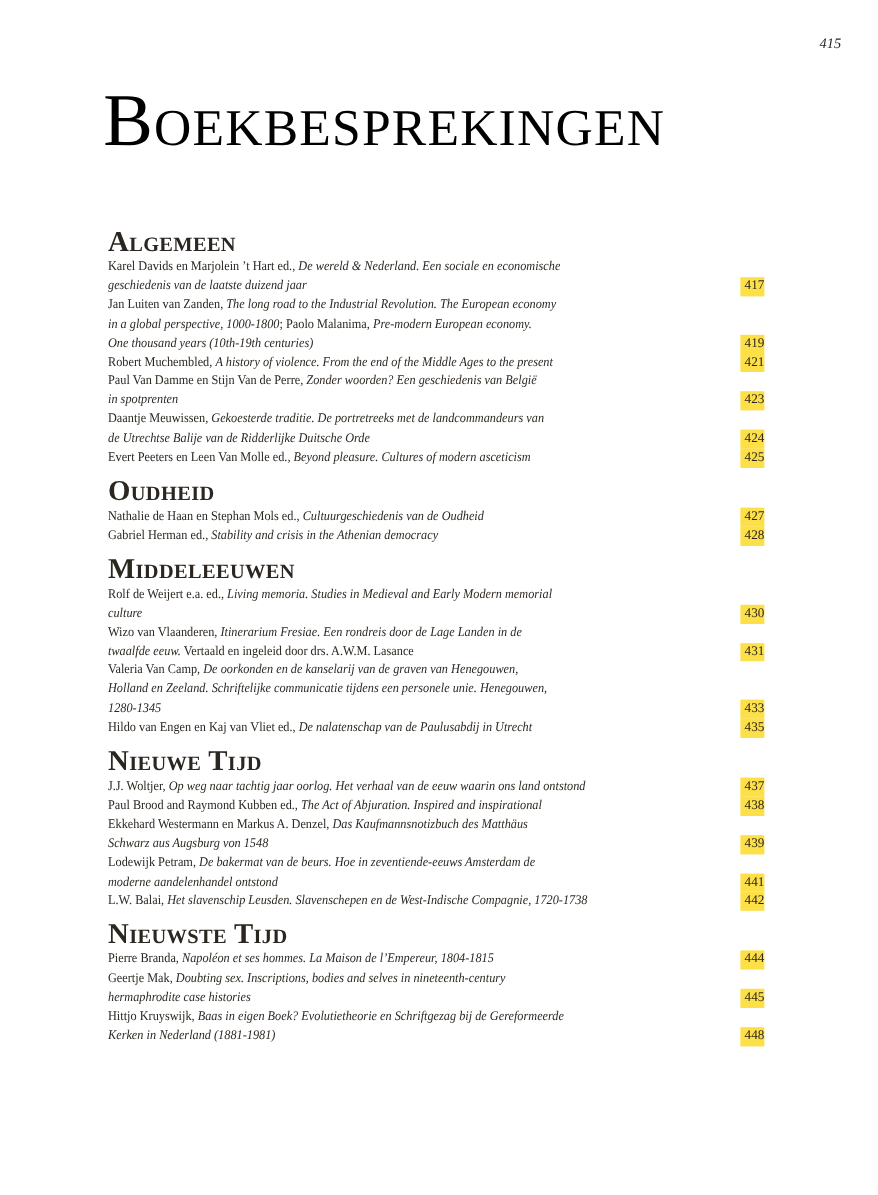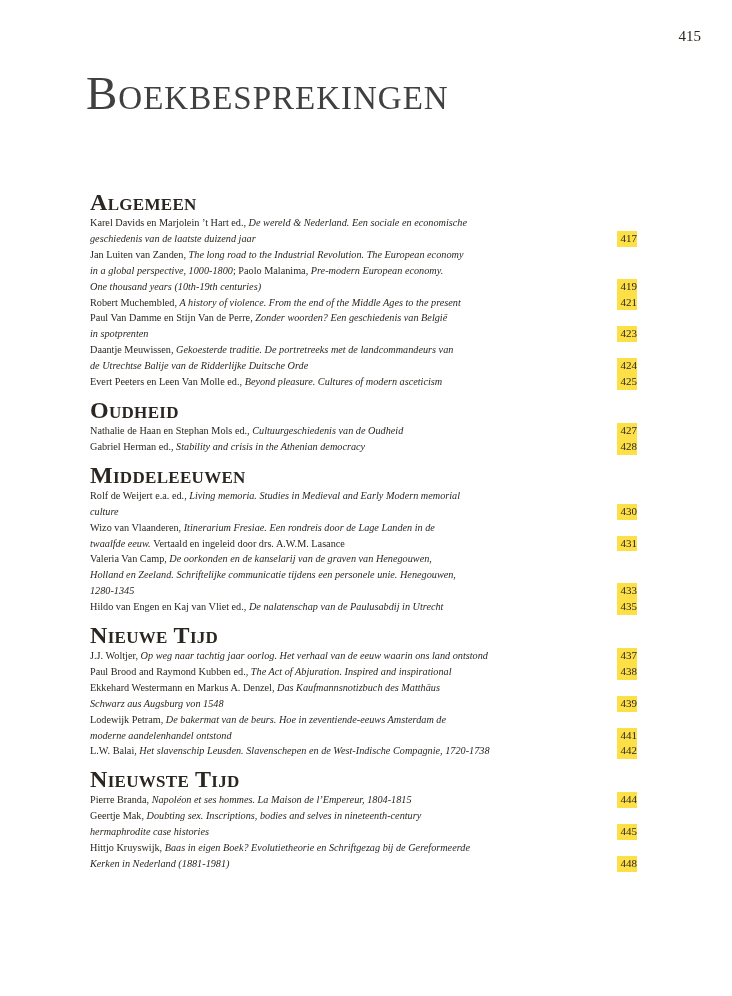--- a/index.html
+++ b/index.html
@@ -7,27 +7,27 @@
     width:732px; height:996px;
     background:#ffffff;
     font-family:"Liberation Serif", serif;
     color:#2b2620;
     position:relative;
     overflow:hidden;
   }
   .page { position:absolute; inset:0; }
   .folio {
     position:absolute; top:27px; right:31px;
-    font-size:15px; line-height:18px;
+    font-size:12px; line-height:18px;font-style:italic;
   }
   .big-title {
     position:absolute; top:70px; left:86px;
     font-variant:small-caps;
-    font-size:47px; line-height:1;
-    color:#404040;
+    font-size:62px; line-height:1;
+    color:#000000;
     letter-spacing:1px;
     white-space:nowrap;
     font-weight:400;
   }
   .toc {
     position:absolute; left:90px; top:192px; width:547px;
   }
   .section + .section { margin-top:10px; }
   .section h2 {
     font-variant:small-caps;

